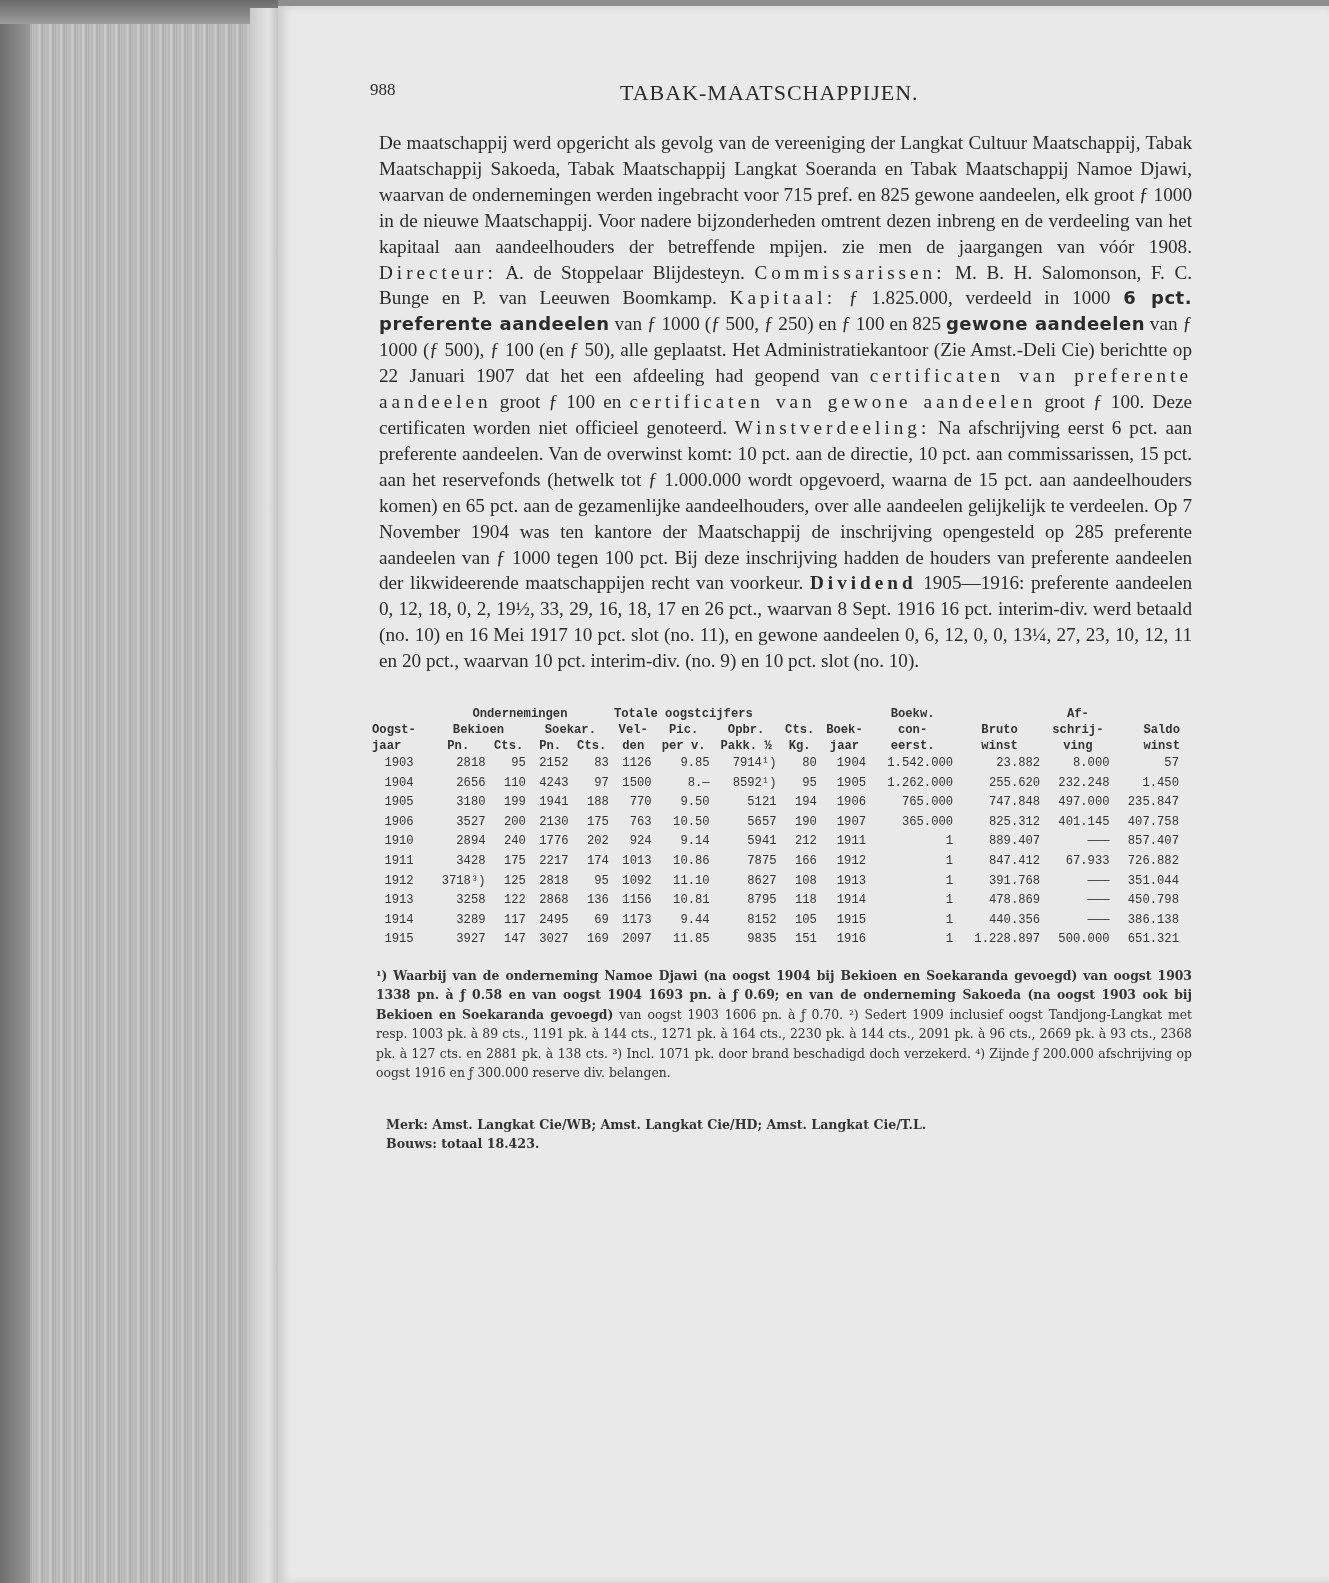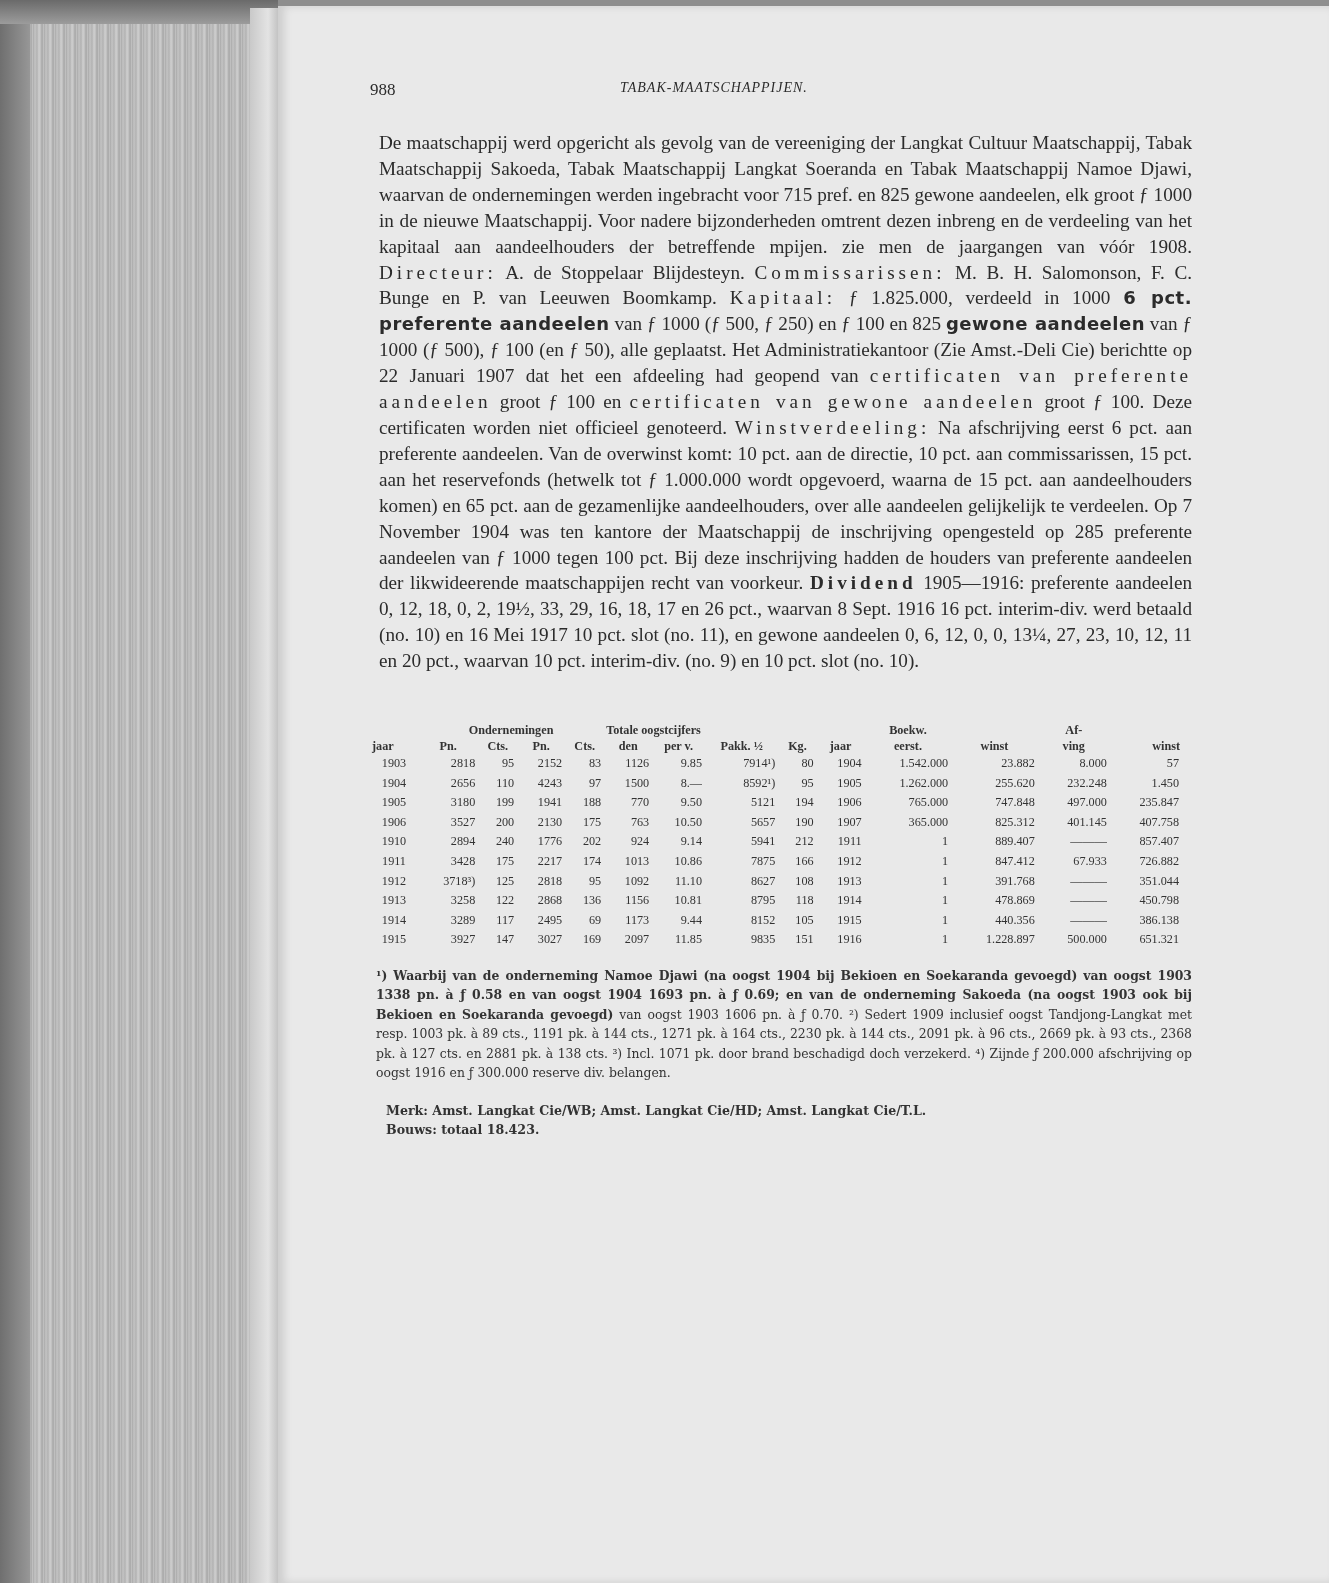--- a/index.html
+++ b/index.html
@@ -34,54 +34,54 @@
   }
   .content {
     position:absolute; left:370px; top:78px; width:822px;
     color:#2b2b2b;
   }
   .running-head {
     position:relative; height:40px; font-size:17px;
   }
   .page-number { position:absolute; left:0; top:2px; font-family:"Liberation Serif", serif; }
   .running-title {
-    position:absolute; left:250px; top:2px; font-style:italic; letter-spacing:1px;
-    font-family:"Liberation Serif", serif; font-size:14px;
+    position:absolute; left:250px; top:2px; letter-spacing:1px;
+    font-family:"Liberation Serif", serif; font-size:22px;
   }
   .body-text {
     margin-top:12px;
     font-family:"Liberation Serif", serif;
     font-size:19.2px; line-height:25.9px;
     text-align:justify;
     margin-left:9px;
   }
   .sp { letter-spacing:4px; }
   .bold-sans { font-family:"DejaVu Sans", sans-serif; font-weight:bold; letter-spacing:0.5px; font-size:18px; }
   .bold { font-weight:bold; }
 
   table.oogst {
-    margin-top:48px; width:812px; border-collapse:collapse;
-    font-family:Liberation Serif, serif; font-size:12.2px; font-weight:bold;
+    margin-top:32px; width:812px; border-collapse:collapse;
+    font-family:Liberation Mono, monospace; font-size:12.2px; font-weight:bold;
     color:#333;
   }
   table.oogst th { font-weight:bold; padding:0 2px; line-height:16px; white-space:nowrap; }
   table.oogst td { padding:0 3px; line-height:19.6px; text-align:right; white-space:nowrap; font-weight:normal; }
   table.oogst td:first-child { text-align:center; }
   table.oogst th.l { text-align:left; }
   table.oogst th.c { text-align:center; }
   table.oogst th.r { text-align:right; }
 
   .footnotes {
     margin-top:16px;
     font-family:"DejaVu Serif", serif; font-size:12.4px; line-height:19.5px;
     text-align:justify; color:#333; padding-left:6px;
   }
   .fn-strong { font-weight:bold; }
   .merk {
-    margin-top:18px; padding-left:16px;
+    margin-top:32px; padding-left:16px;
     font-family:"DejaVu Serif", serif; font-size:12.6px; line-height:19px; font-weight:bold; color:#333;
   }
 </style>
 </head>
 <body>
 
 <div class="book-edge"></div>
 <div class="page-fold"></div>
 <div class="page"></div>
 
@@ -118,20 +118,34 @@
       <tr>
         <th></th>
         <th class="c" colspan="4">Ondernemingen</th>
         <th class="l" colspan="5">Totale oogstcijfers</th>
         <th class="c">Boekw.</th>
         <th></th>
         <th class="c">Af-</th>
         <th></th>
       </tr>
       <tr>
+        <th class="l">Oogst-</th>
+        <th class="c" colspan="2">Bekioen</th>
+        <th class="c" colspan="2">Soekar.</th>
+        <th class="c">Vel-</th>
+        <th class="c">Pic.</th>
+        <th class="c">Opbr.</th>
+        <th class="c">Cts.</th>
+        <th class="c">Boek-</th>
+        <th class="c">con-</th>
+        <th class="c">Bruto</th>
+        <th class="c">schrij-</th>
+        <th class="r">Saldo</th>
+      </tr>
+      <tr>
         <th class="l">jaar</th>
         <th class="c">Pn.</th>
         <th class="c">Cts.</th>
         <th class="c">Pn.</th>
         <th class="c">Cts.</th>
         <th class="c">den</th>
         <th class="c">per v.</th>
         <th class="c">Pakk. ½</th>
         <th class="c">Kg.</th>
         <th class="c">jaar</th>

